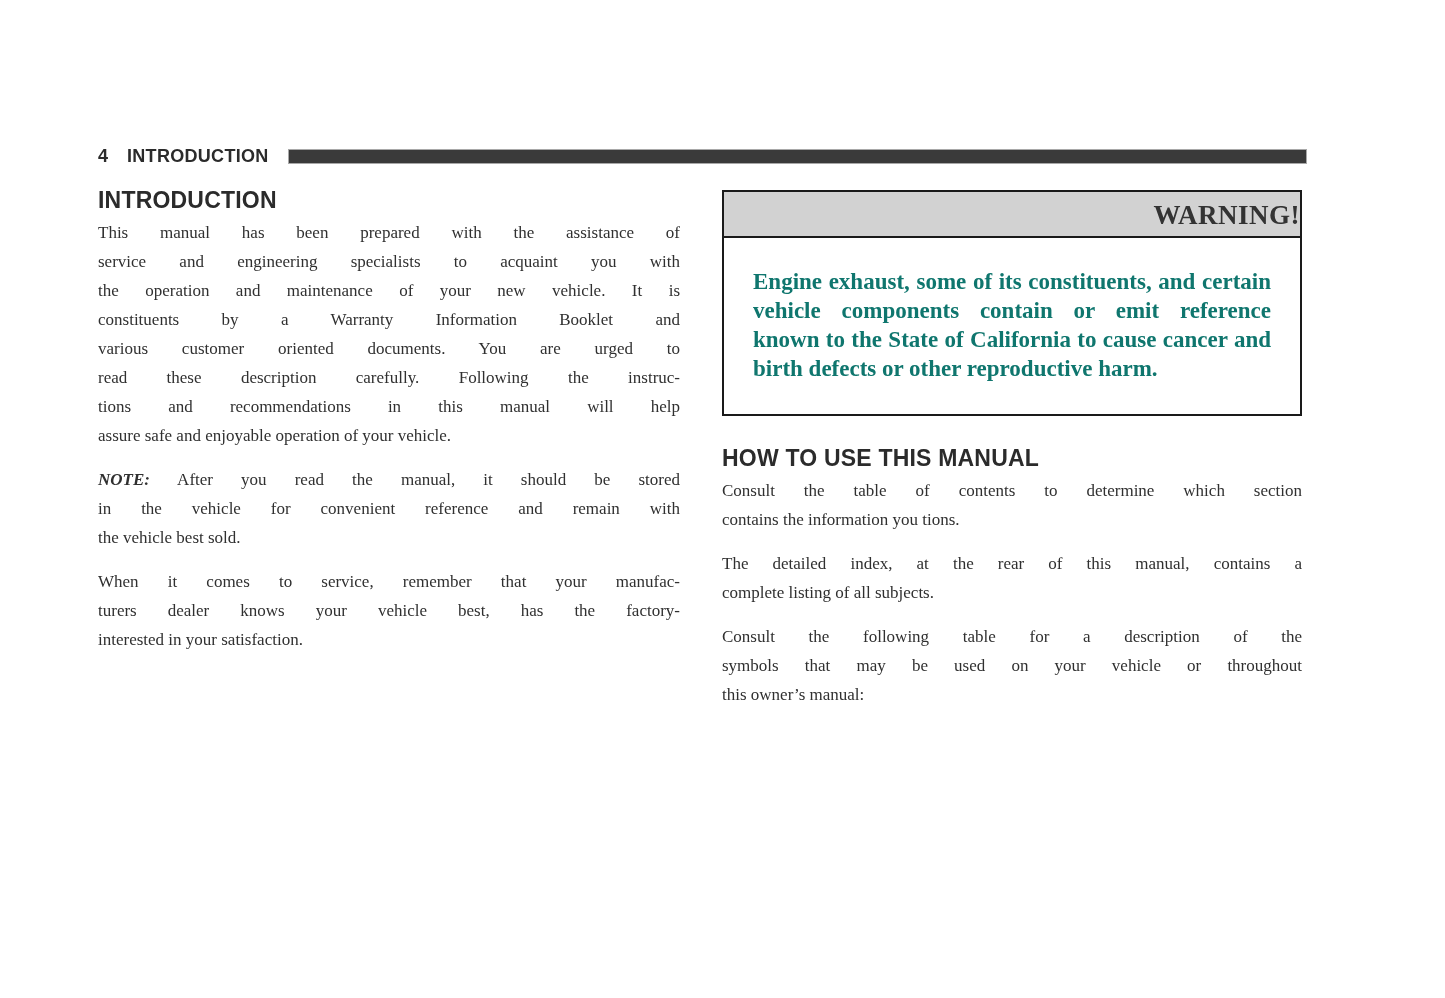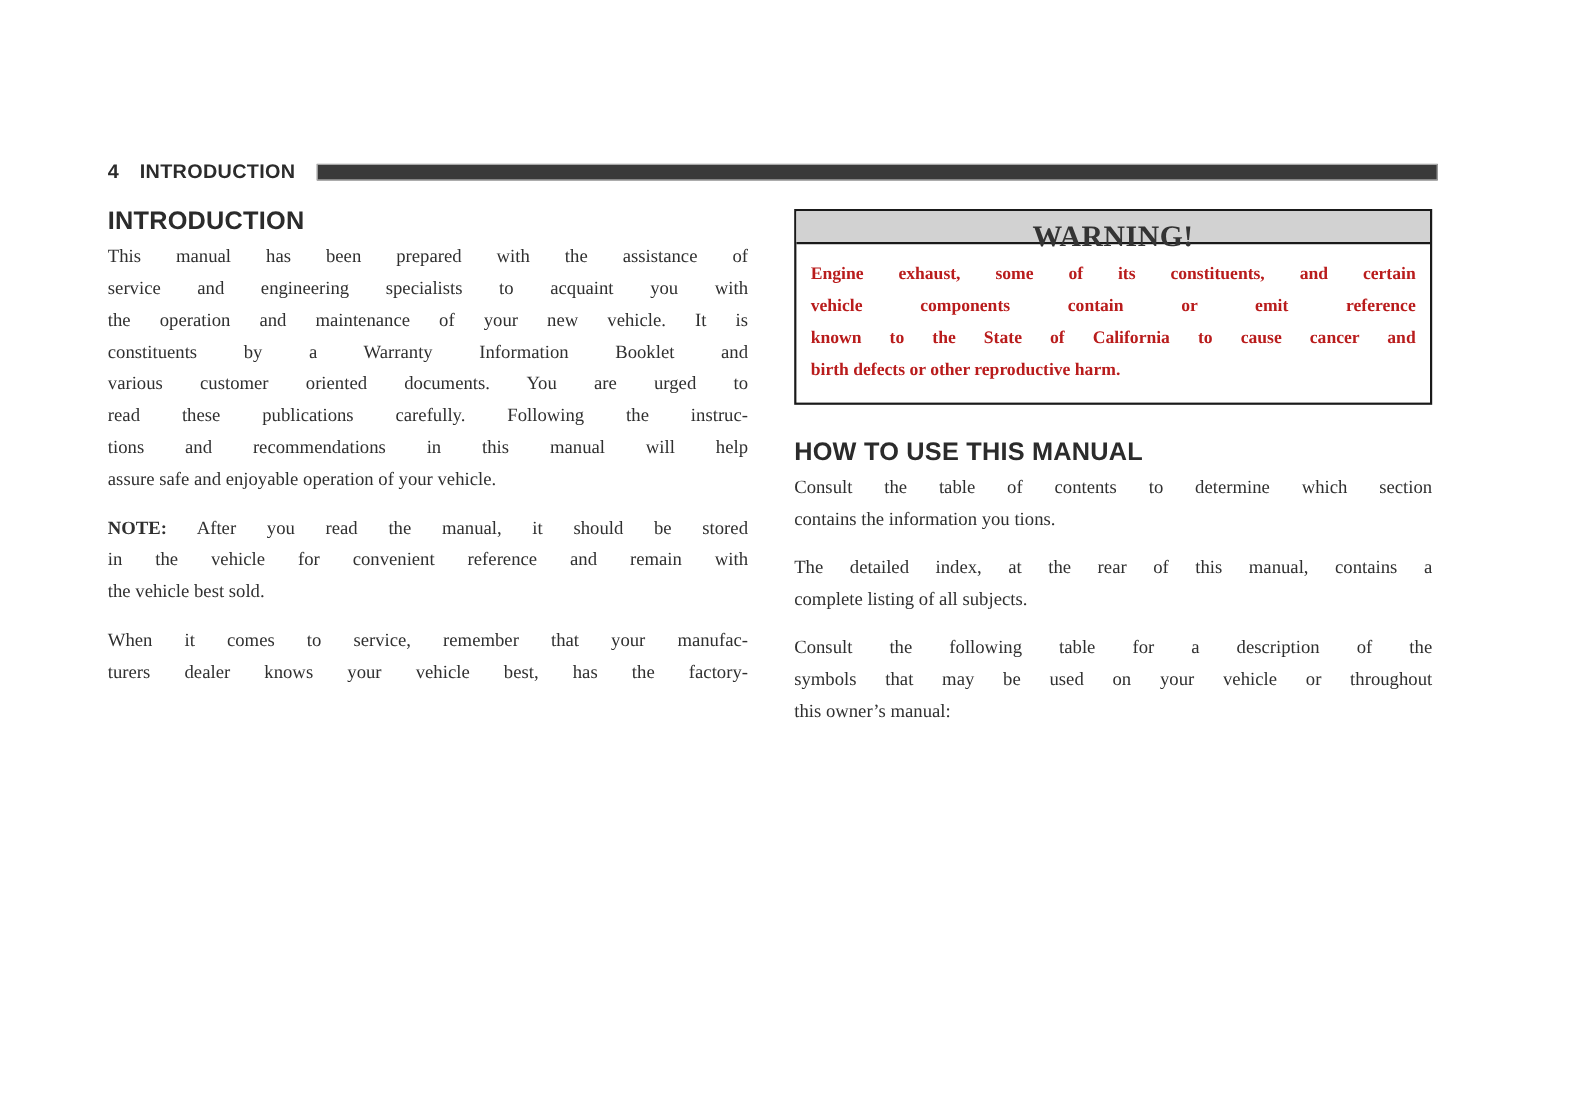--- a/index.html
+++ b/index.html
@@ -50,72 +50,73 @@
     letter-spacing: 0.2px; color: #2b2b2b;
   }
 
   .para {
     margin: 0 0 15px 0;
     font-family: "Liberation Serif", serif;
     font-size: 17px; line-height: 29px; color: var(--text);
   }
   .jline { text-align: justify; text-align-last: justify; }
   .jline.jline-last { text-align-last: left; }
-  .jline b { font-weight: bold; }
+  .jline b { font-weight: bold; font-style: italic; }
 
   
   .warning-box {
     border: 2px solid var(--border);
     margin-bottom: 31px;
     background: #ffffff;
   }
   .warning-header {
     background: var(--warning-header-bg);
     border-bottom: 2px solid var(--border);
-    height: 30px; line-height: 46px;
-    text-align: center;
+    height: 46px; line-height: 46px;
+    text-align: right;
     font-family: "Liberation Serif", serif;
     font-weight: bold; font-size: 27px; color: #333333;
     letter-spacing: 0.5px;
   }
   .warning-body {
     padding: 13px 13px 15px 13px;
-    font-size: 16px; font-weight: bold; line-height: 29px;
-    color: #b91c1c; margin: 0;
+    font-size: 23px; font-weight: bold; line-height: 29px;
+    color: #0f766e; margin: 16px;
   }
 </style>
 </head>
 <body>
 
 <div class="page">
 
   <div class="page-num">4</div>
   <div class="page-header-title">INTRODUCTION</div>
   <div class="header-bar"></div>
 
   <section class="col col-left">
     <h2>INTRODUCTION</h2>
     <div class="para">
         <div class="jline">This manual has been prepared with the assistance of</div>
         <div class="jline">service and engineering specialists to acquaint you with</div>
         <div class="jline">the operation and maintenance of your new vehicle. It is</div>
         <div class="jline">constituents by a Warranty Information Booklet and</div>
         <div class="jline">various customer oriented documents. You are urged to</div>
-        <div class="jline">read these publications carefully. Following the instruc-</div>
+        <div class="jline">read these description carefully. Following the instruc-</div>
         <div class="jline">tions and recommendations in this manual will help</div>
         <div class="jline jline-last">assure safe and enjoyable operation of your vehicle.</div>
       </div>
     <div class="para">
         <div class="jline"><b>NOTE:</b> After you read the manual, it should be stored</div>
         <div class="jline">in the vehicle for convenient reference and remain with</div>
         <div class="jline jline-last">the vehicle best sold.</div>
       </div>
     <div class="para">
         <div class="jline">When it comes to service, remember that your manufac-</div>
         <div class="jline">turers dealer knows your vehicle best, has the factory-</div>
+        <div class="jline jline-last">interested in your satisfaction.</div>
       </div>
   </section>
 
   <section class="col col-right">
     <div class="warning-box">
       <div class="warning-header">WARNING!</div>
       <div class="para warning-body">
           <div class="jline">Engine exhaust, some of its constituents, and certain</div>
           <div class="jline">vehicle components contain or emit reference</div>
           <div class="jline">known to the State of California to cause cancer and</div>

